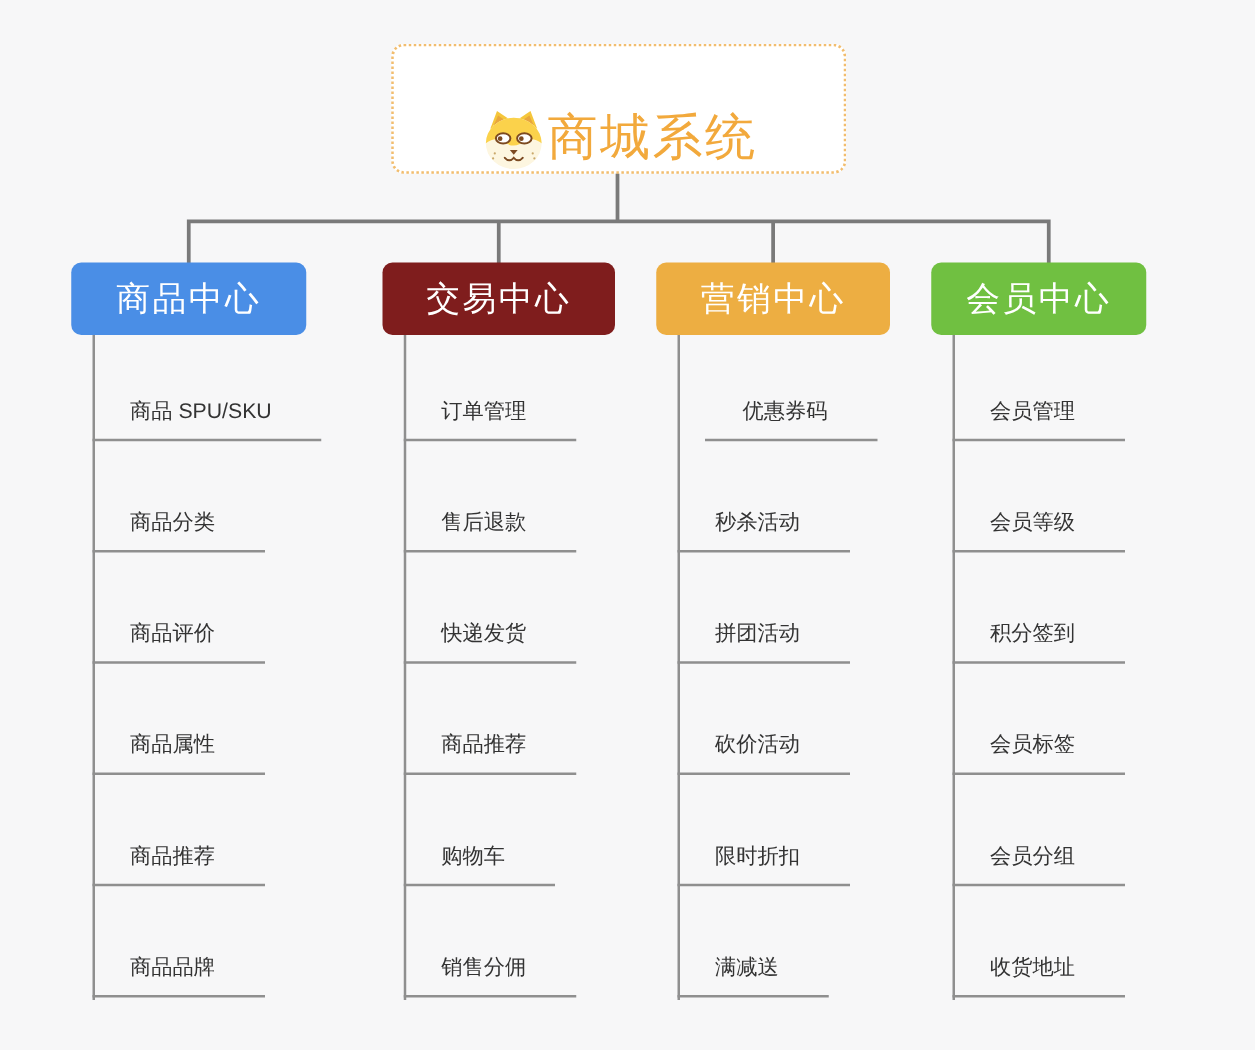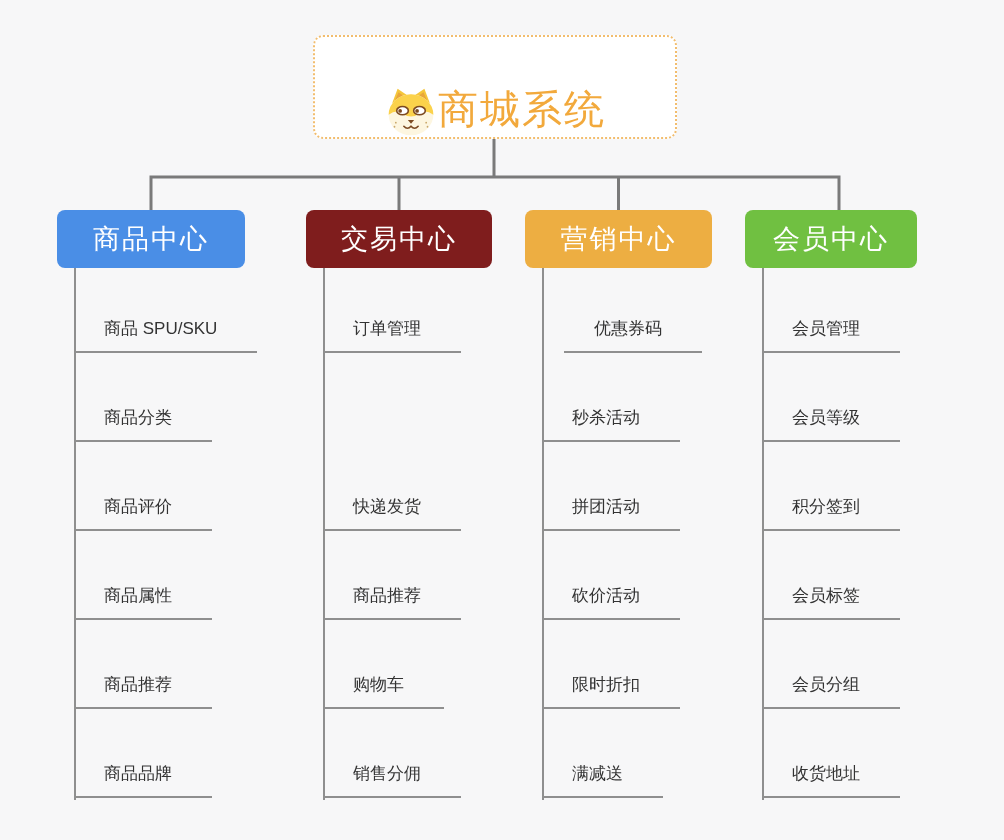--- a/index.html
+++ b/index.html
@@ -87,20 +87,21 @@
     <div class="leaf" style="left: 74px; top: 401px; border-bottom-color: rgb(143, 143, 143);">商品分类</div>
     <div class="leaf" style="left: 74px; top: 490px; border-bottom-color: rgb(143, 143, 143);">商品评价</div>
     <div class="leaf" style="left: 74px; top: 579px; border-bottom-color: rgb(143, 143, 143);">商品属性</div>
     <div class="leaf" style="left: 74px; top: 668px; border-bottom-color: rgb(143, 143, 143);">商品推荐</div>
     <div class="leaf" style="left: 74px; top: 757px; border-bottom-color: rgb(143, 143, 143);">商品品牌</div>
     <div class="branch-node" style="left: 306px; top: 210px; width: 186px; background: #7f1d1d;">
     <span class="branch-label">交易中心</span>
   </div>
     <div class="trunk" style="left: 323px; top: 268px; height: 532px; background: rgb(143, 143, 143);"></div>
     <div class="leaf" style="left: 323px; top: 312px; border-bottom-color: rgb(143, 143, 143);">订单管理</div>
+    <div class="leaf" style="left: 323px; top: 401px; border-bottom-color: rgb(143, 143, 143);">售后退款</div>
     <div class="leaf" style="left: 323px; top: 490px; border-bottom-color: rgb(143, 143, 143);">快递发货</div>
     <div class="leaf" style="left: 323px; top: 579px; border-bottom-color: rgb(143, 143, 143);">商品推荐</div>
     <div class="leaf" style="left: 323px; top: 668px; border-bottom-color: rgb(143, 143, 143);">购物车</div>
     <div class="leaf" style="left: 323px; top: 757px; border-bottom-color: rgb(143, 143, 143);">销售分佣</div>
     <div class="branch-node" style="left: 525px; top: 210px; width: 187px; background: rgb(237, 174, 66);">
     <span class="branch-label">营销中心</span>
   </div>
     <div class="trunk" style="left: 542px; top: 268px; height: 532px; background: rgb(143, 143, 143);"></div>
     <div class="leaf" style="left: 564px; top: 312px; border-bottom-color: rgb(143, 143, 143);">优惠券码</div>
     <div class="leaf" style="left: 542px; top: 401px; border-bottom-color: rgb(143, 143, 143); font-family: Liberation Serif, serif;">秒杀活动</div>

